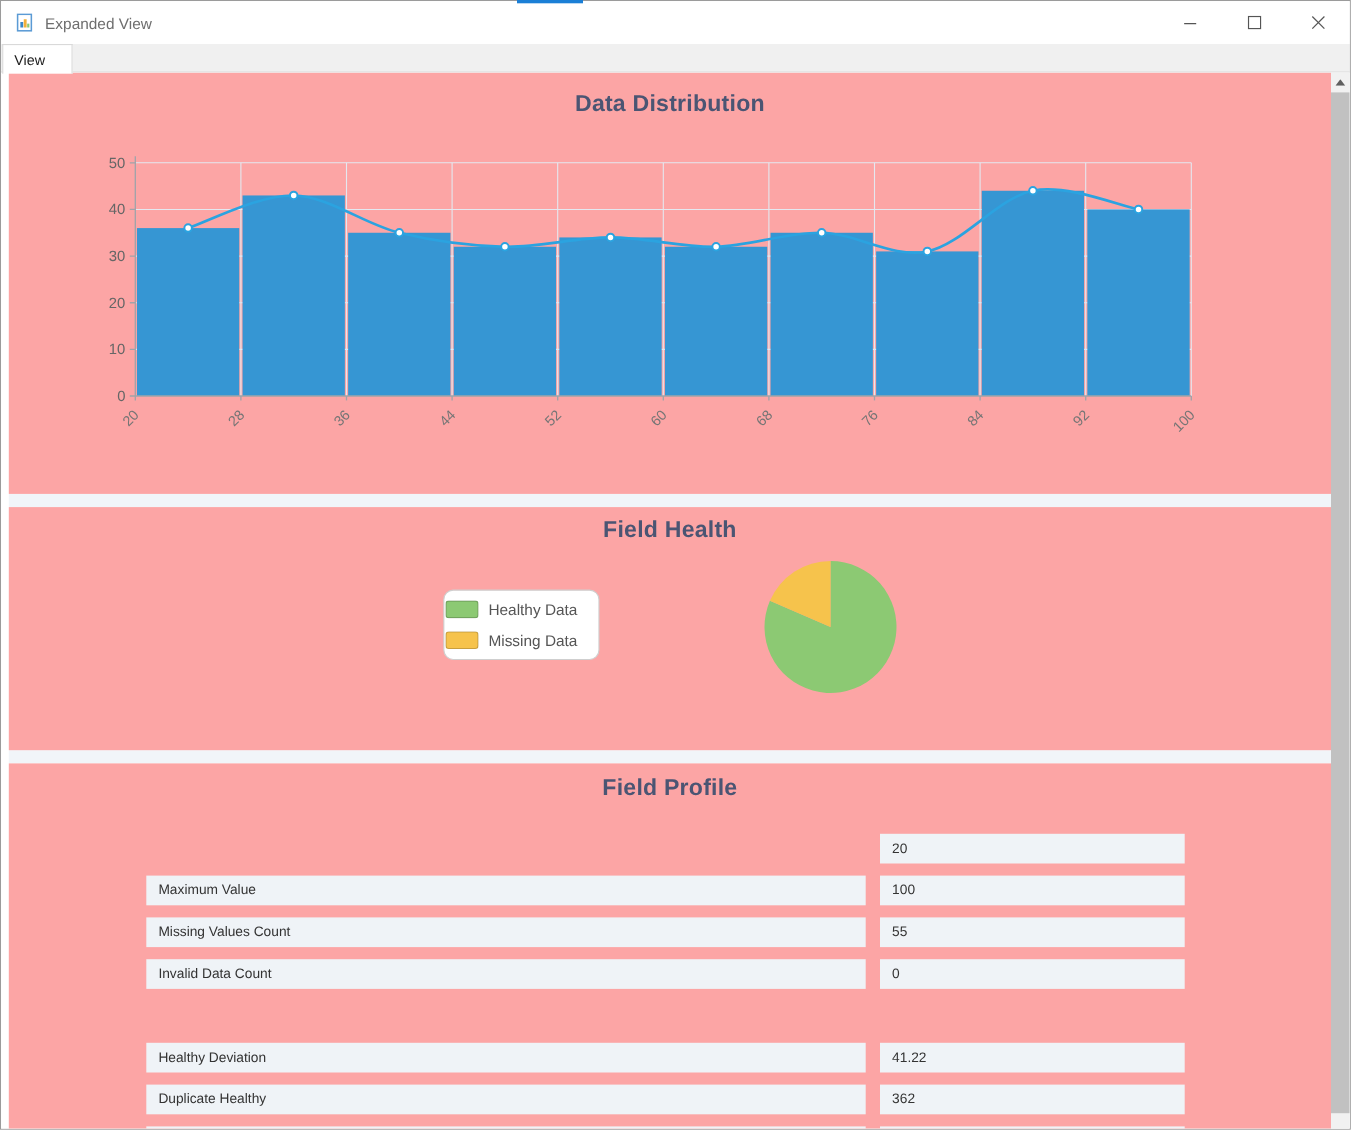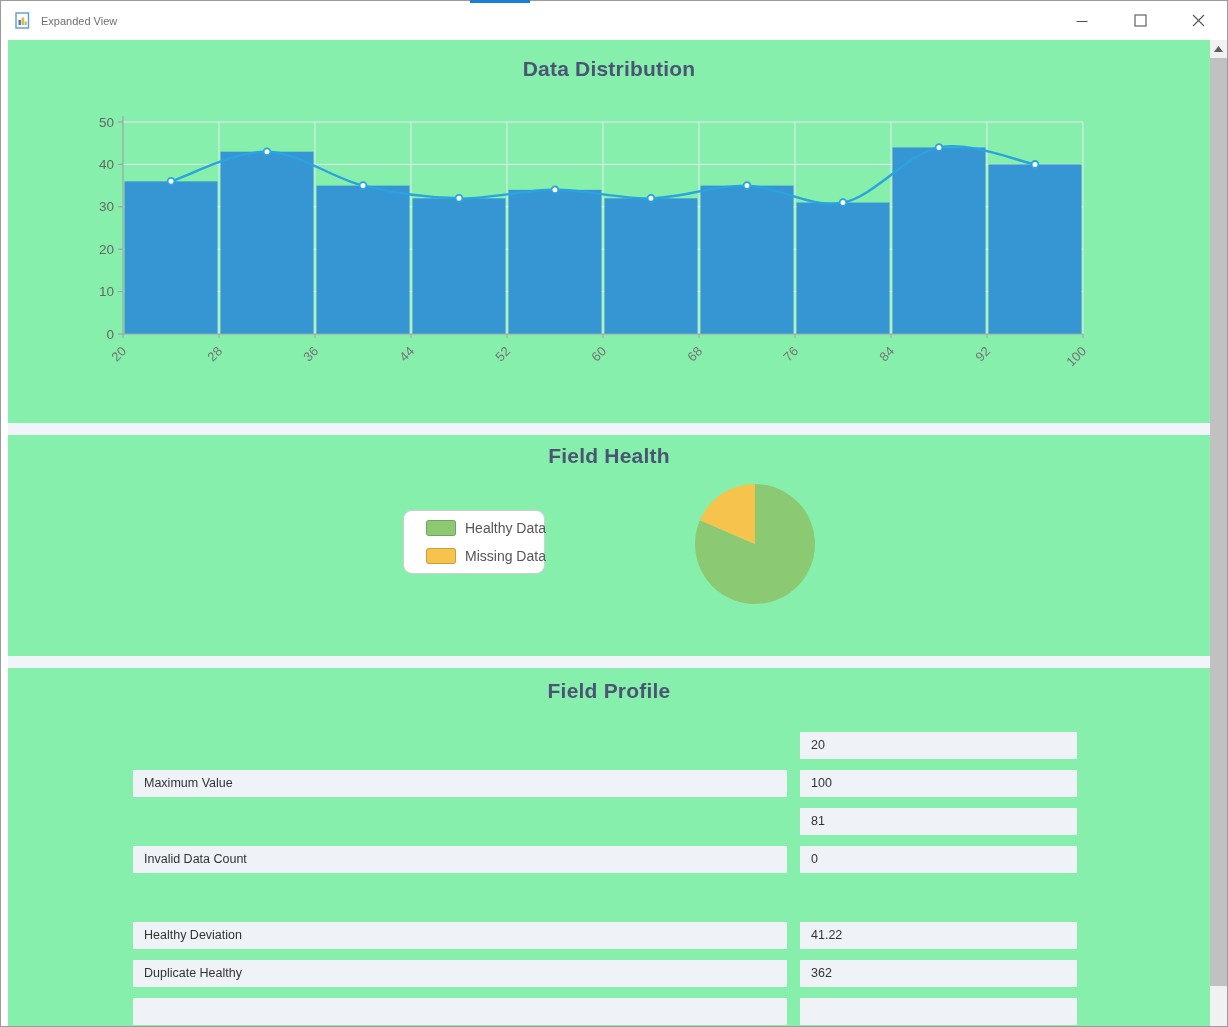--- a/index.html
+++ b/index.html
@@ -5,43 +5,43 @@
   * { box-sizing: border-box; }
   html,body { margin:0; padding:0; }
   body {
     width:1228px; height:1027px; overflow:hidden; position:relative;
     font-family:"Liberation Sans", sans-serif; background:#ffffff;
   }
   .window { position:absolute; inset:0; border:1px solid #9b9b9b; background:#fff; display:flex; flex-direction:column; }
   
   .titlebar { height:39px; background:#fff; position:relative; display:flex; align-items:center; flex:0 0 auto; }
   .app-icon { margin-left:13px; width:17px; height:17px; flex:0 0 auto; }
-  .title-text { margin-left:10px; font-size:11px; color:#6e6e6e; }
+  .title-text { margin-left:10px; font-size:14px; color:#6e6e6e; }
   .win-controls { position:absolute; right:0; top:0; height:39px; display:flex; }
   .win-btn { width:58px; height:100%; display:flex; align-items:center; justify-content:center; background:transparent; border:none; padding:0; cursor:default; }
   
   .menustrip { height:26px; background:#f0f0f0; border-bottom:1px solid #d9d9d9; position:relative; flex:0 0 auto; }
   .tab-view { position:absolute; left:1px; top:0; height:27px; width:64px; background:#fff;
     border:1px solid #d9d9d9; border-bottom:none; font-size:13px; color:#1b1b1b;
     display:flex; align-items:center; padding-left:10px; z-index:2; }
   
   .content { flex:1 1 auto; position:relative; background:#fff; padding-left:7px; overflow:hidden; }
-  .card { width:1202px; position:relative; background:#86efac; }
+  .card { width:1202px; position:relative; background:#fca5a5; }
   .card1 { height:383px; }
   .card2 { height:221px; }
   .card3 { height:399px; }
   .band { width:1202px; height:12px; background:#f1f5f9; }
   .section-title { position:absolute; left:0; width:100%; text-align:center; font-weight:bold; font-size:21px; color:#4b5573; letter-spacing:0.2px; }
   .card1 .section-title { top:17px; }
   .card2 .section-title { top:9px; }
   .card3 .section-title { top:11px; }
   .chart-svg { position:absolute; left:0; top:0; }
   
   .legend { position:absolute; left:395px; top:75px; width:142px; height:64px; background:#fff;
-    border:1.5px solid #cfcfcf; border-radius:9px; padding:9px 22px; display:flex; flex-direction:column; justify-content:space-between; }
+    border:1.5px solid #cfcfcf; border-radius:9px; padding:9px 1px; display:flex; flex-direction:column; justify-content:space-between; }
   .legend-item { display:flex; align-items:center; gap:9px; }
   .legend-swatch { width:30px; height:16px; border-radius:3px; border:1px solid rgba(0,0,0,0.18); flex:0 0 auto; }
   .legend-label { font-size:14px; color:#555; white-space:nowrap; }
   .pie-wrap { position:absolute; left:677px; top:39px; width:140px; height:140px; }
   
   .prow { position:absolute; left:0; width:100%; height:27px; }
   .pcell { position:absolute; top:0; height:27px; background:#eff3f7; font-size:12.5px; color:#333; line-height:27px; padding-left:11px; white-space:nowrap; overflow:hidden; }
   .plabel { left:125px; width:654px; }
   .pvalue { left:792px; width:277px; }
   
@@ -76,20 +76,23 @@
       </button>
       <button class="win-btn" title="Close">
         <svg width="13" height="13" viewBox="0 0 13 13">
             <line x1="1" y1="1" x2="12" y2="12" stroke="#555" stroke-width="1.1"></line>
             <line x1="12" y1="1" x2="1" y2="12" stroke="#555" stroke-width="1.1"></line>
           </svg>
       </button>
     </div>
   </div>
 
+  <div class="menustrip">
+    <div class="tab-view">View</div>
+  </div>
 
   <div class="content">
 
     <div class="card card1">
       <div class="section-title">Data Distribution</div>
       <svg id="hist-svg" class="chart-svg" width="1202" height="383">
           <line x1="115" y1="251.6" x2="1075" y2="251.6" stroke="#E4E8F0" stroke-width="1"></line>
           <line x1="115" y1="209.2" x2="1075" y2="209.2" stroke="#E4E8F0" stroke-width="1"></line>
           <line x1="115" y1="166.8" x2="1075" y2="166.8" stroke="#E4E8F0" stroke-width="1"></line>
           <line x1="115" y1="124.4" x2="1075" y2="124.4" stroke="#E4E8F0" stroke-width="1"></line>
@@ -192,21 +195,22 @@
       <div class="section-title">Field Profile</div>
 
       <div class="prow" style="top:64px">
         <div class="pcell pvalue">20</div>
       </div>
       <div class="prow" style="top:102px">
         <div class="pcell plabel">Maximum Value</div>
         <div class="pcell pvalue">100</div>
       </div>
       <div class="prow" style="top:140px">
-        <div class="pcell pvalue">81</div>
+        <div class="pcell plabel">Missing Values Count</div>
+        <div class="pcell pvalue">55</div>
       </div>
       <div class="prow" style="top:178px">
         <div class="pcell plabel">Invalid Data Count</div>
         <div class="pcell pvalue">0</div>
       </div>
       <div class="prow" style="top:216px">
       </div>
       <div class="prow" style="top:254px">
         <div class="pcell plabel">Healthy Deviation</div>
         <div class="pcell pvalue">41.22</div>

